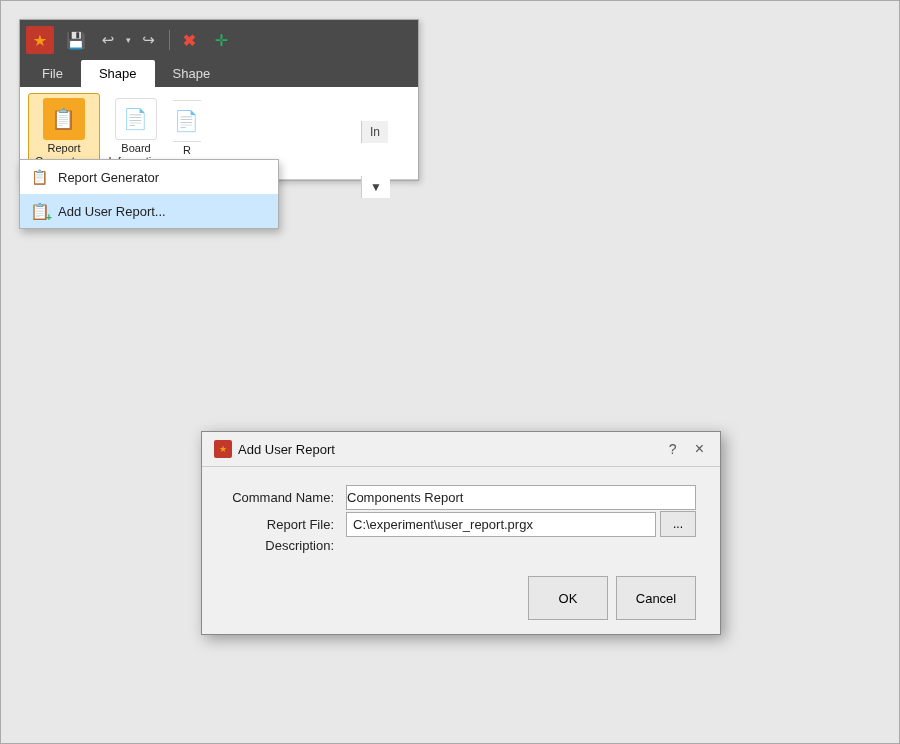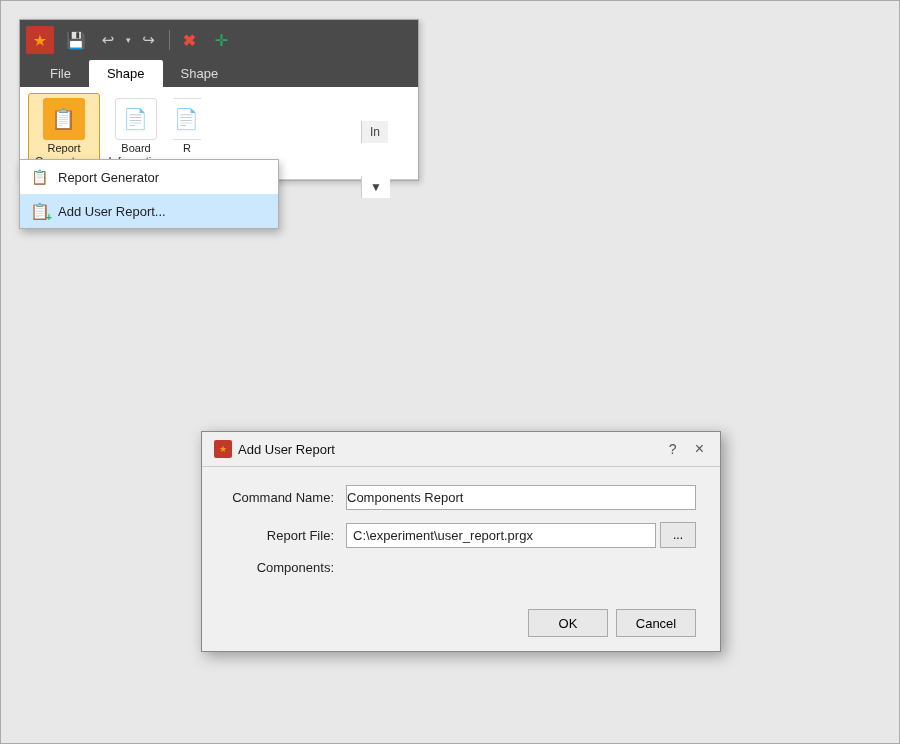--- a/index.html
+++ b/index.html
@@ -80,21 +80,21 @@
       width: 1px;
       height: 20px;
       background: #777;
       margin: 0 2px;
     }
 
     
     .ribbon-tabs {
       background: #4a4a4a;
       display: flex;
-      padding: 0 12px;
+      padding: 0 4px;
     }
     .ribbon-tab {
       padding: 6px 18px;
       color: #ddd;
       cursor: pointer;
       font-size: 13px;
       border-radius: 2px 2px 0 0;
     }
     .ribbon-tab.active {
       background: #fff;
@@ -110,21 +110,21 @@
       align-items: flex-start;
       padding: 6px 8px;
       min-height: 90px;
       overflow: hidden;
     }
 
     .ribbon-btn-large {
       display: flex;
       flex-direction: column;
       align-items: center;
-      justify-content: flex-start;
+      justify-content: center;
       width: 72px;
       min-height: 72px;
       padding: 4px;
       cursor: pointer;
       border-radius: 3px;
       text-align: center;
       border: 1px solid transparent;
     }
     .ribbon-btn-large.active {
       background: #ffe8b0;
@@ -282,21 +282,21 @@
       padding: 0 4px;
     }
 
     .dialog-body {
       padding: 18px 24px 14px 24px;
     }
 
     .form-row {
       display: flex;
       align-items: center;
-      margin-bottom: 12px;
+      margin-bottom: 1px;
     }
     .form-label {
       width: 120px;
       text-align: right;
       padding-right: 12px;
       font-size: 13px;
       color: #222;
       flex-shrink: 0;
     }
     .form-input {
@@ -335,21 +335,21 @@
     }
 
     .dialog-footer {
       display: flex;
       justify-content: flex-end;
       padding: 8px 24px 14px 24px;
       gap: 8px;
     }
     .dialog-btn {
       min-width: 80px;
-      height: 28px;
+      height: 44px;
       border: 1px solid #aaa;
       background: #e8e8e8;
       cursor: pointer;
       font-size: 13px;
       padding: 0 16px;
     }
     .dialog-btn.primary {
       background: #e8e8e8;
     }
   </style>
@@ -472,21 +472,21 @@
 
     <div class="form-row">
       <label class="form-label">Report File:</label>
       <div class="file-row" style="flex:1;">
         <input class="file-input" type="text" value="C:\experiment\user_report.prgx" style="">
         <button class="browse-btn">...</button>
       </div>
     </div>
 
     <div class="form-row">
-      <label class="form-label">Components:</label>
+      <label class="form-label">Description:</label>
     </div>
 
   </div>
 
   <div class="dialog-footer">
     <button class="dialog-btn primary">OK</button>
     <button class="dialog-btn">Cancel</button>
   </div>
 
 </div>

